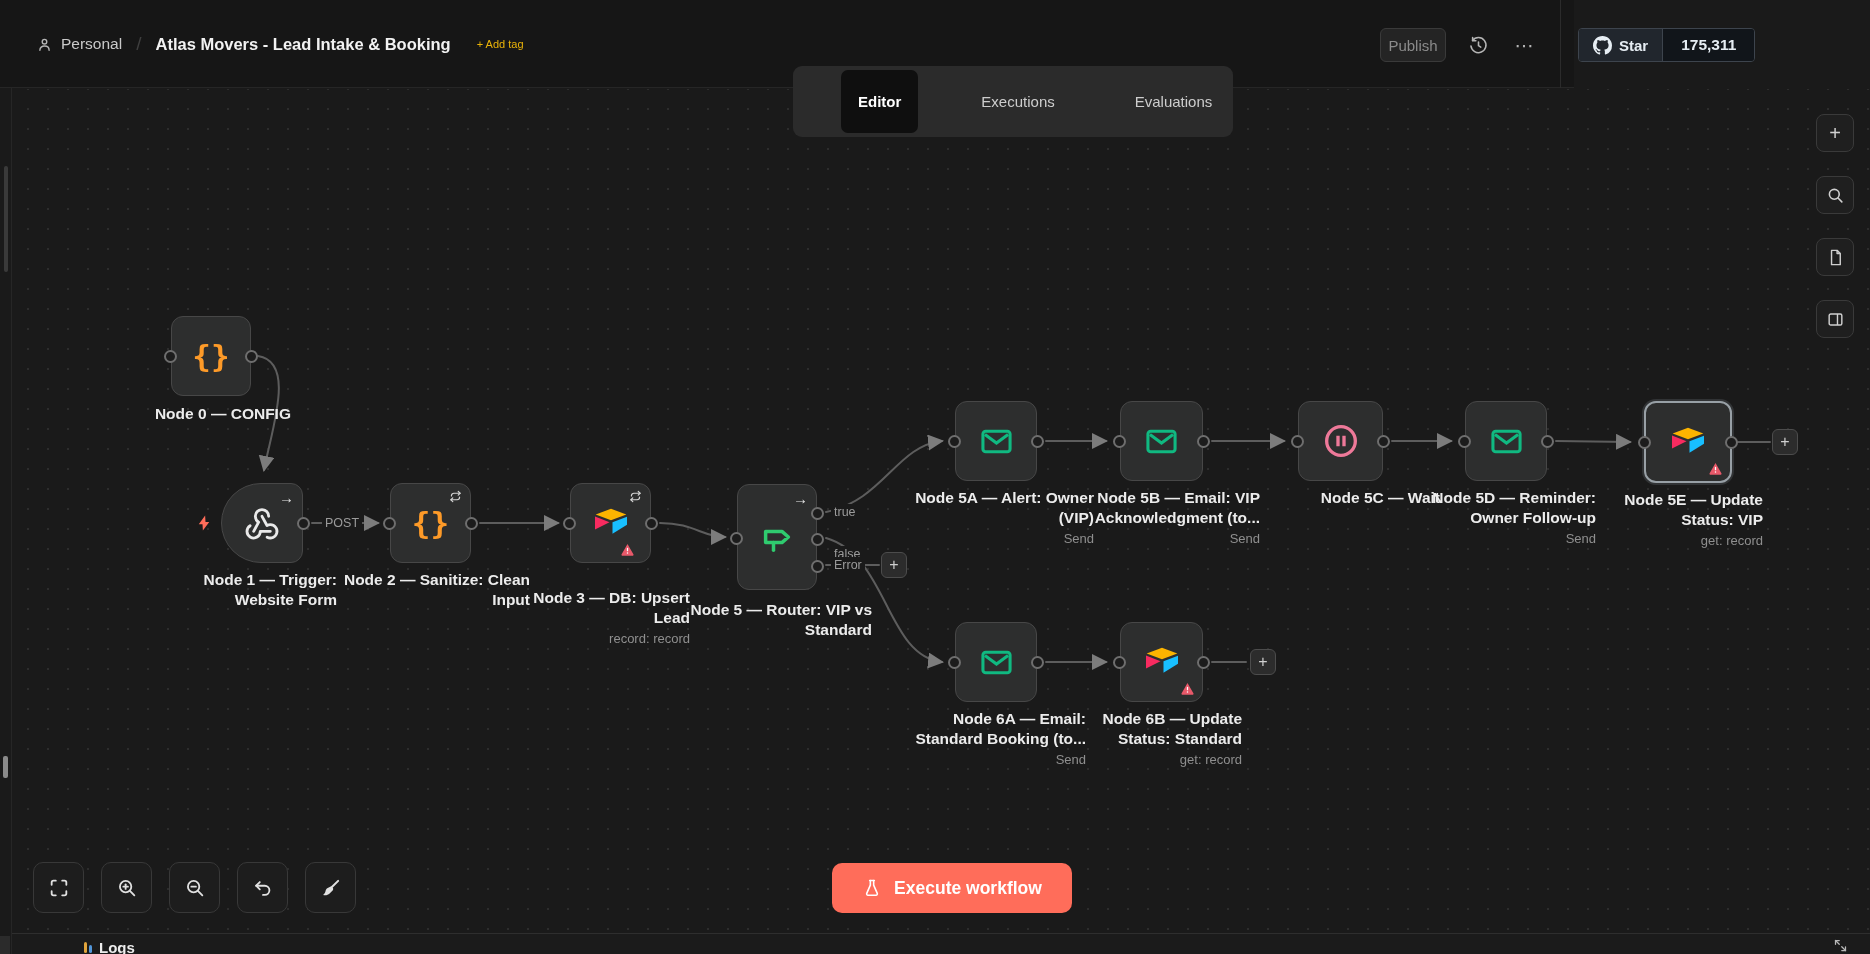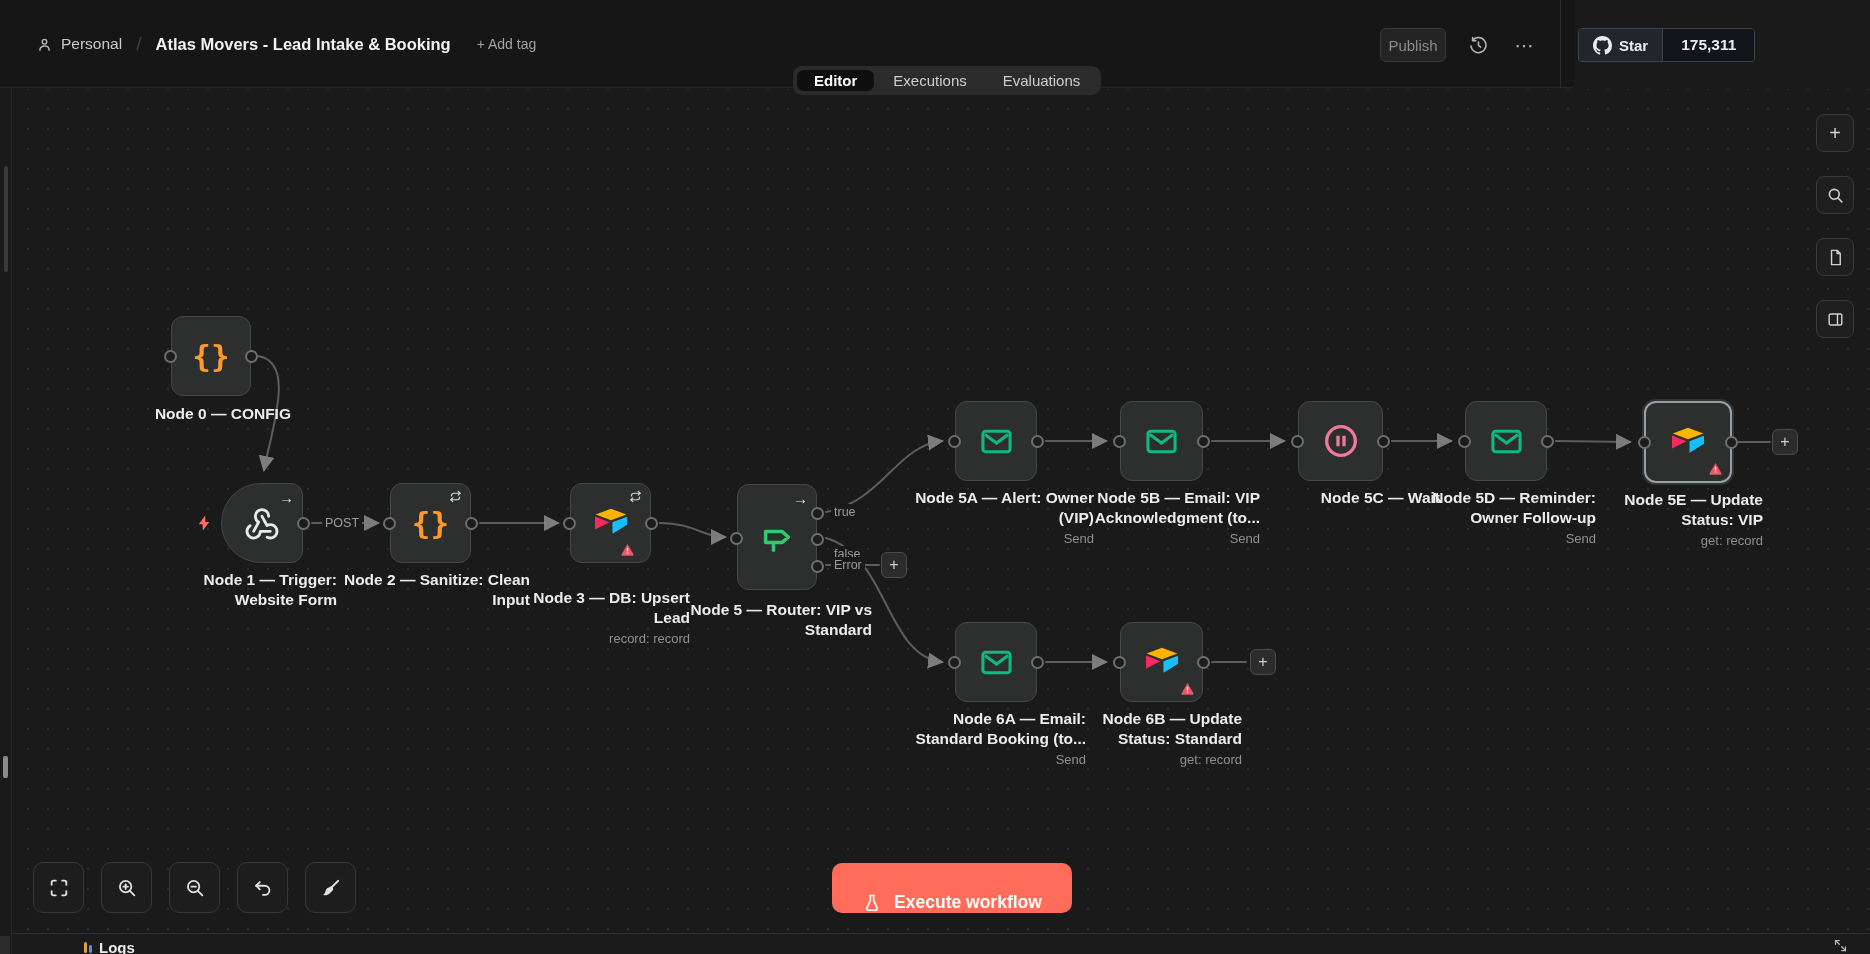--- a/index.html
+++ b/index.html
@@ -9,37 +9,37 @@
     background:#1a1a1a; font-family:"Liberation Sans", sans-serif;
     -webkit-font-smoothing:antialiased; color:#e8e8e8;
   }
   
   .topbar { position:absolute; top:0; left:0; width:1574px; height:88px;
     background:#161616; border-bottom:1px solid #262626; z-index:30; }
   .crumbs { position:absolute; left:36px; top:0; height:88px; display:flex; align-items:center; }
   .crumb-user { display:flex; align-items:center; gap:8px; color:#c9c9c9; font-size:15.5px; }
   .crumb-sep { margin:0 14px; color:#3f3f3f; font-size:19px; }
   .wf-title { color:#f2f2f2; font-size:16.5px; font-weight:700; }
-  .add-tag { margin-left:26px; color:#a3a3a3; font-size:14px; cursor:pointer; }
+  .add-tag { margin-left:26px; color:#eab308; font-size:11px; cursor:pointer; }
   .publish-btn { position:absolute; left:1380px; top:28px; width:66px; height:34px;
     background:#242424; border:1px solid #3a3a3a; border-radius:6px;
     color:#8b8b8b; font-size:15px; display:flex; align-items:center; justify-content:center; }
   .icon-btn { position:absolute; top:29px; width:32px; height:32px; display:flex;
     align-items:center; justify-content:center; border-radius:6px; color:#b5b5b5; }
   .vdiv { position:absolute; left:1560px; top:0; width:1px; height:88px; background:#2b2b2b; }
   .gh { position:absolute; left:1578px; top:28px; height:34px; display:flex;
     border:1px solid #3d444d; border-radius:4px; overflow:hidden; font-weight:700; }
   .gh-star { display:flex; align-items:center; gap:7px; padding:0 14px; background:#21262d;
     color:#e6edf3; font-size:15px; }
   .gh-count { display:flex; align-items:center; padding:0 18px; background:#11151a;
     border-left:1px solid #3d444d; color:#e6edf3; font-size:15.5px; }
   
   .tabbar { position:absolute; left:793px; top:66px; z-index:40; display:flex; gap:2px;
     background:#2b2b2b; border-radius:9px; padding:4px; }
-  .tab { padding:2px 17px; border-radius:7px; font-size:15px; color:#cdcdcd; cursor:pointer; white-space:nowrap; }
+  .tab { padding:23px 17px; border-radius:7px; font-size:15px; color:#cdcdcd; cursor:pointer; white-space:nowrap;margin-left:44px; }
   .tab.active { background:#0f0f0f; color:#ffffff; font-weight:700; }
   
   .canvas-bg { position:absolute; left:12px; top:89px; width:1858px; height:843px;
     background-image:radial-gradient(#2d2d2d 1.15px, transparent 1.3px);
     background-size:20px 20px; background-position:6px 10px; }
   .left-rail { position:absolute; left:0; top:88px; width:12px; height:866px;
     background:#1a1a1a; border-right:1px solid #262626; z-index:20; }
   .rail-thumb { position:absolute; left:4px; top:78px; width:4px; height:106px; background:#3a3a3a; border-radius:2px; }
   .rail-chip { position:absolute; left:3px; top:668px; width:5px; height:22px; background:#8a8a8a; border-radius:2px; }
   .rail-foot { position:absolute; left:0; top:848px; width:10px; height:18px; background:#2b2b2b; }
@@ -66,21 +66,21 @@
     justify-content:center; z-index:12; line-height:1; }
   .wires { position:absolute; left:0; top:0; width:1870px; height:954px; z-index:5; pointer-events:none; }
   
   .side-tools { position:absolute; left:1816px; top:114px; z-index:25; display:flex; flex-direction:column; gap:24px; }
   .side-btn { width:38px; height:38px; background:#1f1f1f; border:1px solid #3a3a3a; border-radius:8px;
     display:flex; align-items:center; justify-content:center; color:#d0d0d0; font-size:20px; }
   .zoom-tools { position:absolute; left:33px; top:862px; display:flex; gap:17px; z-index:25; }
   .zoom-btn { width:51px; height:51px; background:#1d1d1d; border:1px solid #383838; border-radius:10px;
     display:flex; align-items:center; justify-content:center; }
   .exec-btn { position:absolute; left:832px; top:863px; width:240px; height:50px; background:#ff6d5a;
-    border-radius:10px; display:flex; align-items:flex-end; justify-content:center; gap:12px;
+    border-radius:10px; display:flex; align-items:center; justify-content:center; gap:12px;
     color:#ffffff; font-size:17.5px; font-weight:700; z-index:25; border:none; }
   
   .logsbar { position:absolute; left:12px; bottom:0; width:1858px; height:21px; background:#1b1b1b;
     border-top:1px solid #2e2e2e; z-index:30; overflow:hidden; }
   .logs-left { position:absolute; left:72px; top:5px; display:flex; align-items:center; gap:7px; }
   .logs-title { font-size:15px; font-weight:700; color:#ededed; }
   .logs-ico { display:inline-flex; gap:2px; align-items:flex-start; }
   .logs-ico i { display:block; width:3px; height:11px; border-radius:2px; }
   .logs-expand { position:absolute; right:22px; top:4px; color:#b9b9b9; }
   svg { display:block; }

